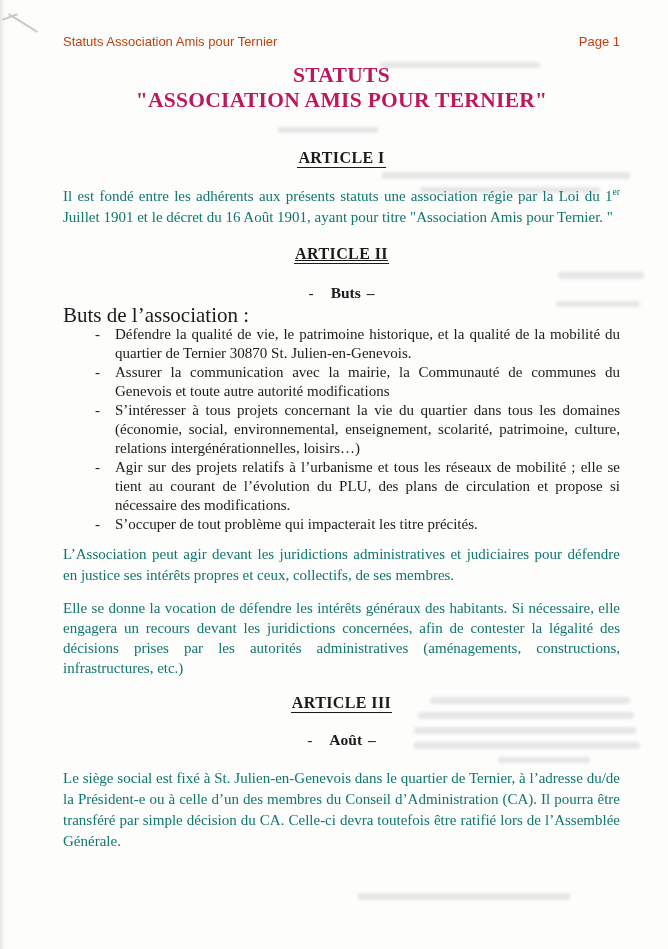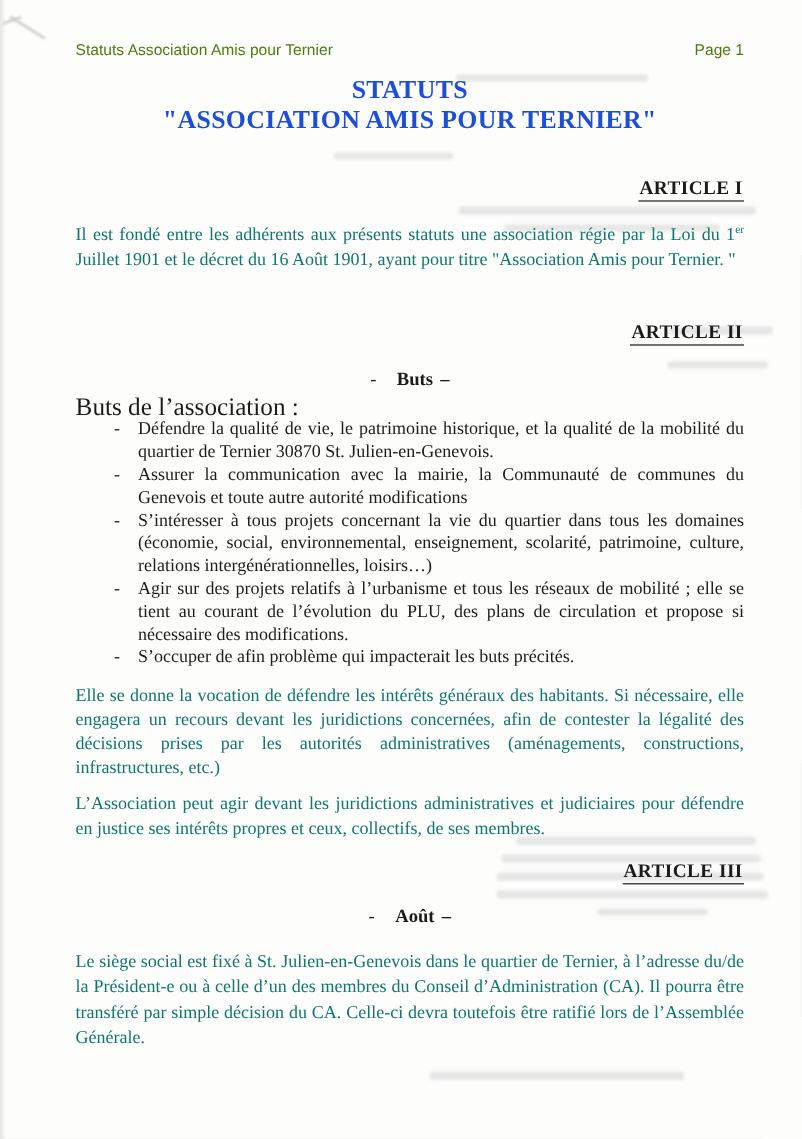--- a/index.html
+++ b/index.html
@@ -30,44 +30,44 @@
     position: relative;
     padding: 34px 48px 0 63px;
     z-index: 2;
   }
   .running-header {
     display: flex;
     justify-content: space-between;
     align-items: baseline;
     font-family: "Liberation Sans", sans-serif;
     font-size: 13px;
-    color: #4d7c0f;
+    color: #c2410c;
   }
   .doc-title {
     margin-top: 14px;
     text-align: center;
     font-size: 21.5px;
     font-weight: bold;
     line-height: 25px;
     letter-spacing: 0.3px;
-    color: #1d4ed8;
+    color: #be185d;
   }
   .article-heading {
     margin-top: 35px;
-    text-align: right;
+    text-align: center;
     font-size: 16px;
     font-weight: bold;
     line-height: 20px;
     letter-spacing: 0.4px;
   }
   .article-heading > span {
     border-bottom: 1.8px solid #1b1b1b;
     padding: 0 1px 1px 1px;
   }
-  .article-heading.a2 { margin-top: 40px; }
+  .article-heading.a2 { margin-top: 16px; text-decoration: underline; }
   .article-heading.a3 { margin-top: 15px; }
   .subtitle {
     margin-top: 18px;
     display: flex;
     justify-content: center;
     align-items: baseline;
     font-size: 15.5px;
     line-height: 21px;
   }
   .subtitle .sub-dash-left { margin-right: 17px; font-weight: normal; }
@@ -188,27 +188,27 @@
       <div class="bullet">
         <span class="dash">-</span>
         <span class="btext">S’intéresser à tous projets concernant la vie du quartier dans tous les domaines (économie, social, environnemental, enseignement, scolarité, patrimoine, culture, relations intergénérationnelles, loisirs…)</span>
       </div>
       <div class="bullet">
         <span class="dash">-</span>
         <span class="btext">Agir sur des projets relatifs à l’urbanisme et tous les réseaux de mobilité ; elle se tient au courant de l’évolution du PLU, des plans de circulation et propose si nécessaire des modifications.</span>
       </div>
       <div class="bullet">
         <span class="dash">-</span>
-        <span class="btext">S’occuper de afin problème qui impacterait les buts précités.</span>
-      </div>
-    </div>
+        <span class="btext">S’occuper de tout problème qui impacterait les titre précités.</span>
+      </div>
+    </div>
+
+    <p class="para tight">L’Association peut agir devant les juridictions administratives et judiciaires pour défendre en justice ses intérêts propres et ceux, collectifs, de ses membres.</p>
 
     <p class="para loose4">Elle se donne la vocation de défendre les intérêts généraux des habitants. Si nécessaire, elle engagera un recours devant les juridictions concernées, afin de contester la légalité des décisions prises par les autorités administratives (aménagements, constructions, infrastructures, etc.)</p>
-
-    <p class="para tight">L’Association peut agir devant les juridictions administratives et judiciaires pour défendre en justice ses intérêts propres et ceux, collectifs, de ses membres.</p>
 
     <div class="article-heading a3">
       <span>ARTICLE III</span>
     </div>
 
     <div class="subtitle a3">
       <span class="sub-dash-left">-</span>
       <span class="sub-bold">Août</span>
       <span class="sub-dash-right">–</span>
     </div>

